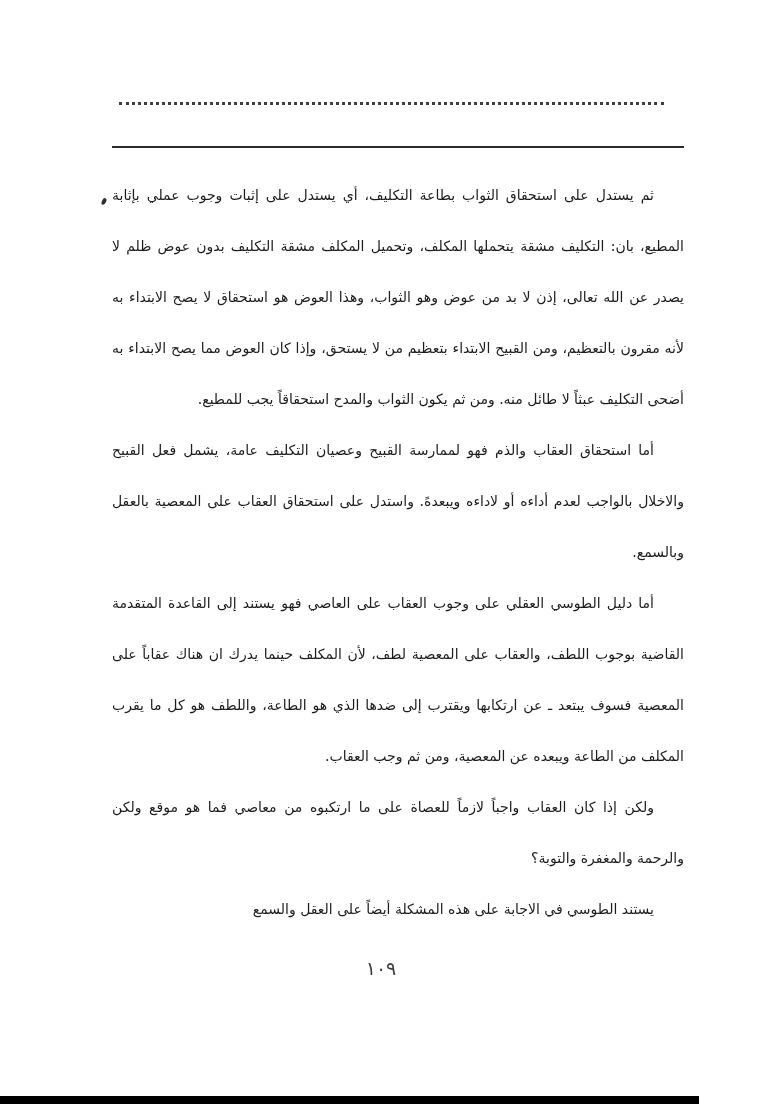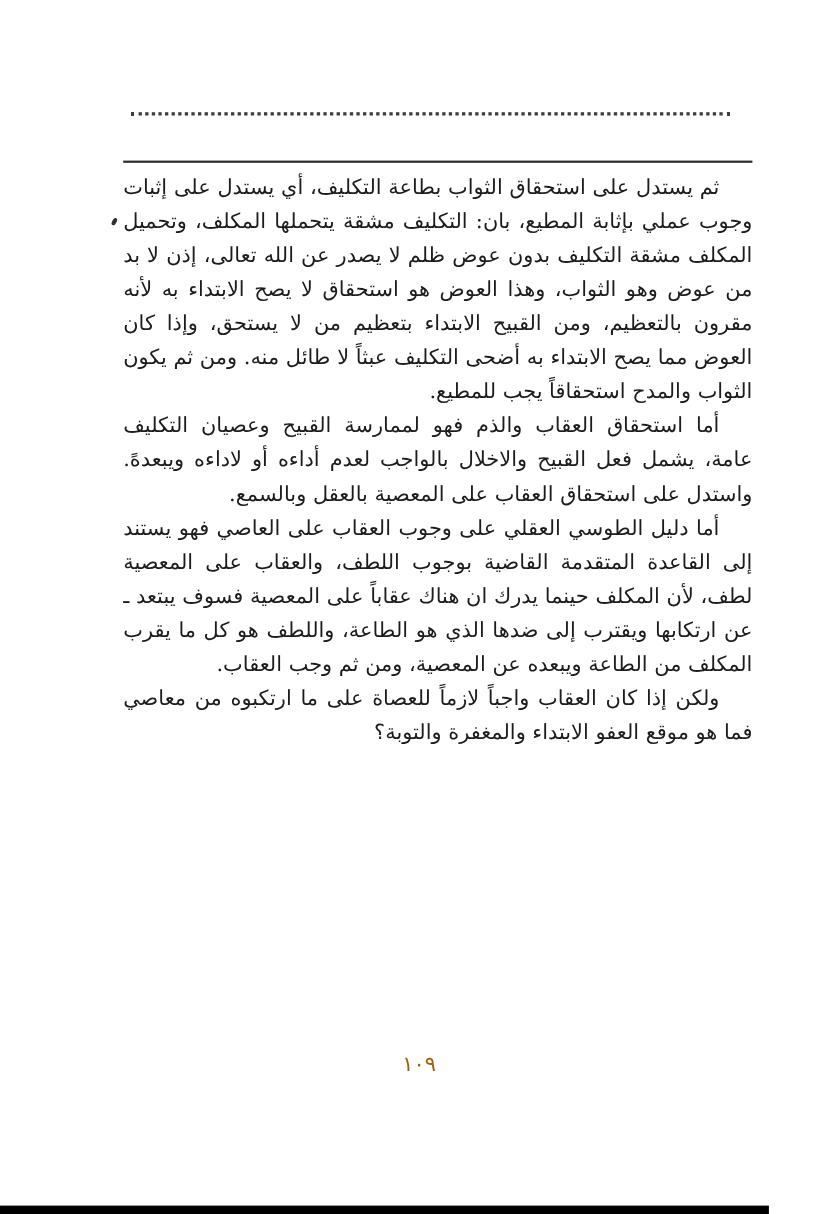--- a/index.html
+++ b/index.html
@@ -37,45 +37,45 @@
     top: 198px;
     left: 102px;
     width: 4px;
     height: 7px;
     background: #2f2f2f;
     border-radius: 50% 50% 60% 40%;
     transform: rotate(25deg);
   }
   .text-block {
     position: absolute;
-    top: 155px;
+    top: 170px;
     right: 78px;
     width: 572px;
     direction: rtl;
     unicode-bidi: embed;
     text-align: justify;
-    font-size: 19px;
-    line-height: 31px;
+    font-size: 14px;
+    line-height: 51px;
   }
   .text-block p {
     margin: 0;
     padding: 0;
     text-indent: 30px;
     text-align: justify;
   }
   .page-number {
     position: absolute;
     top: 957px;
     left: 0;
     width: 762px;
     text-align: center;
     direction: rtl;
     font-size: 19px;
     letter-spacing: 2px;
-    color: #a16207;
+    color: #404040;
   }
   .bottom-bar {
     position: absolute;
     bottom: 0;
     left: 0;
     width: 699px;
     height: 8px;
     background: #000000;
   }
 </style>
@@ -87,20 +87,21 @@
   <div class="dotted-rule"></div>
 
   <div class="solid-rule"></div>
 
   <div class="ink-speck"></div>
 
   <div class="text-block">
     <p>ثم يستدل على استحقاق الثواب بطاعة التكليف، أي يستدل على إثبات وجوب عملي بإثابة المطيع، بان: التكليف مشقة يتحملها المكلف، وتحميل المكلف مشقة التكليف بدون عوض ظلم لا يصدر عن الله تعالى، إذن لا بد من عوض وهو الثواب، وهذا العوض هو استحقاق لا يصح الابتداء به لأنه مقرون بالتعظيم، ومن القبيح الابتداء بتعظيم من لا يستحق، وإذا كان العوض مما يصح الابتداء به أضحى التكليف عبثاً لا طائل منه. ومن ثم يكون الثواب والمدح استحقاقاً يجب للمطيع.</p>
     <p>أما استحقاق العقاب والذم فهو لممارسة القبيح وعصيان التكليف عامة، يشمل فعل القبيح والاخلال بالواجب لعدم أداءه أو لاداءه ويبعدهً. واستدل على استحقاق العقاب على المعصية بالعقل وبالسمع.</p>
     <p>أما دليل الطوسي العقلي على وجوب العقاب على العاصي فهو يستند إلى القاعدة المتقدمة القاضية بوجوب اللطف، والعقاب على المعصية لطف، لأن المكلف حينما يدرك ان هناك عقاباً على المعصية فسوف يبتعد ـ عن ارتكابها ويقترب إلى ضدها الذي هو الطاعة، واللطف هو كل ما يقرب المكلف من الطاعة ويبعده عن المعصية، ومن ثم وجب العقاب.</p>
-    <p>ولكن إذا كان العقاب واجباً لازماً للعصاة على ما ارتكبوه من معاصي فما هو موقع العفو الابتداء والمغفرة والتوبة؟</p>
+    <p>ولكن إذا كان العقاب واجباً لازماً للعصاة على ما ارتكبوه من معاصي فما هو موقع ولكن والرحمة والمغفرة والتوبة؟</p>
+    <p>يستند الطوسي في الاجابة على هذه المشكلة أيضاً على العقل والسمع</p>
   </div>
 
   <div class="page-number">١٠٩</div>
 
   <div class="bottom-bar"></div>
 
 </div>
 
 </body></html>

